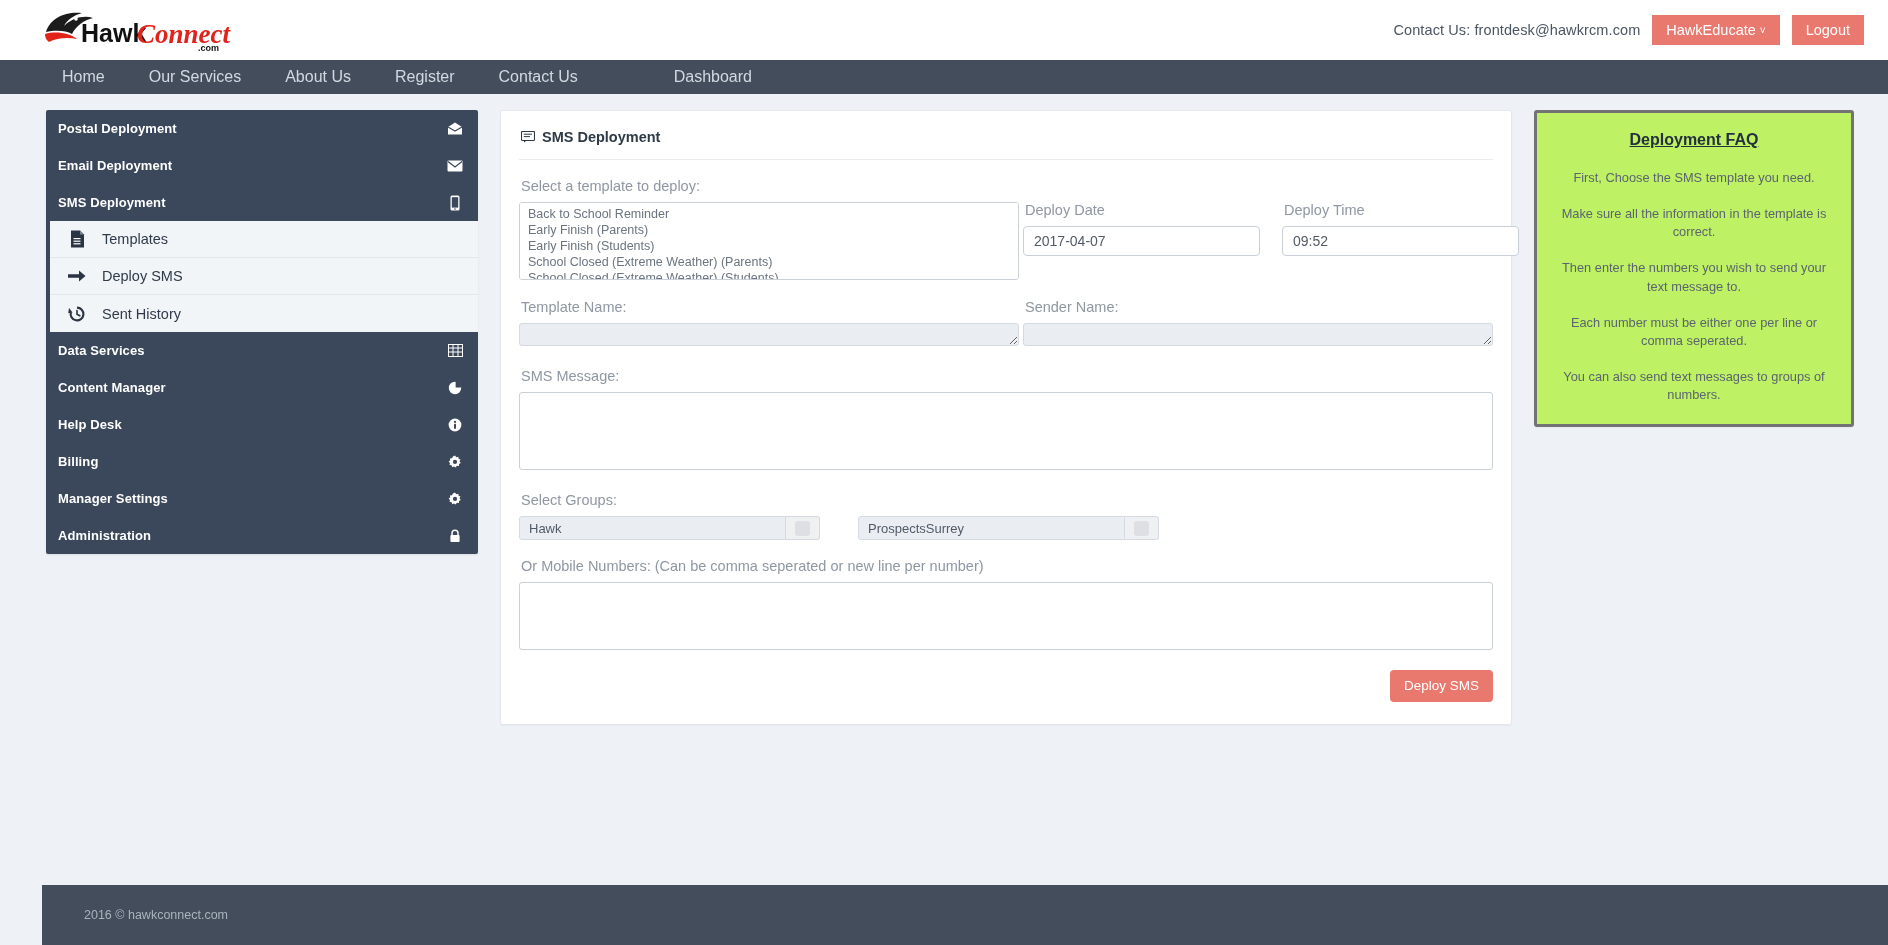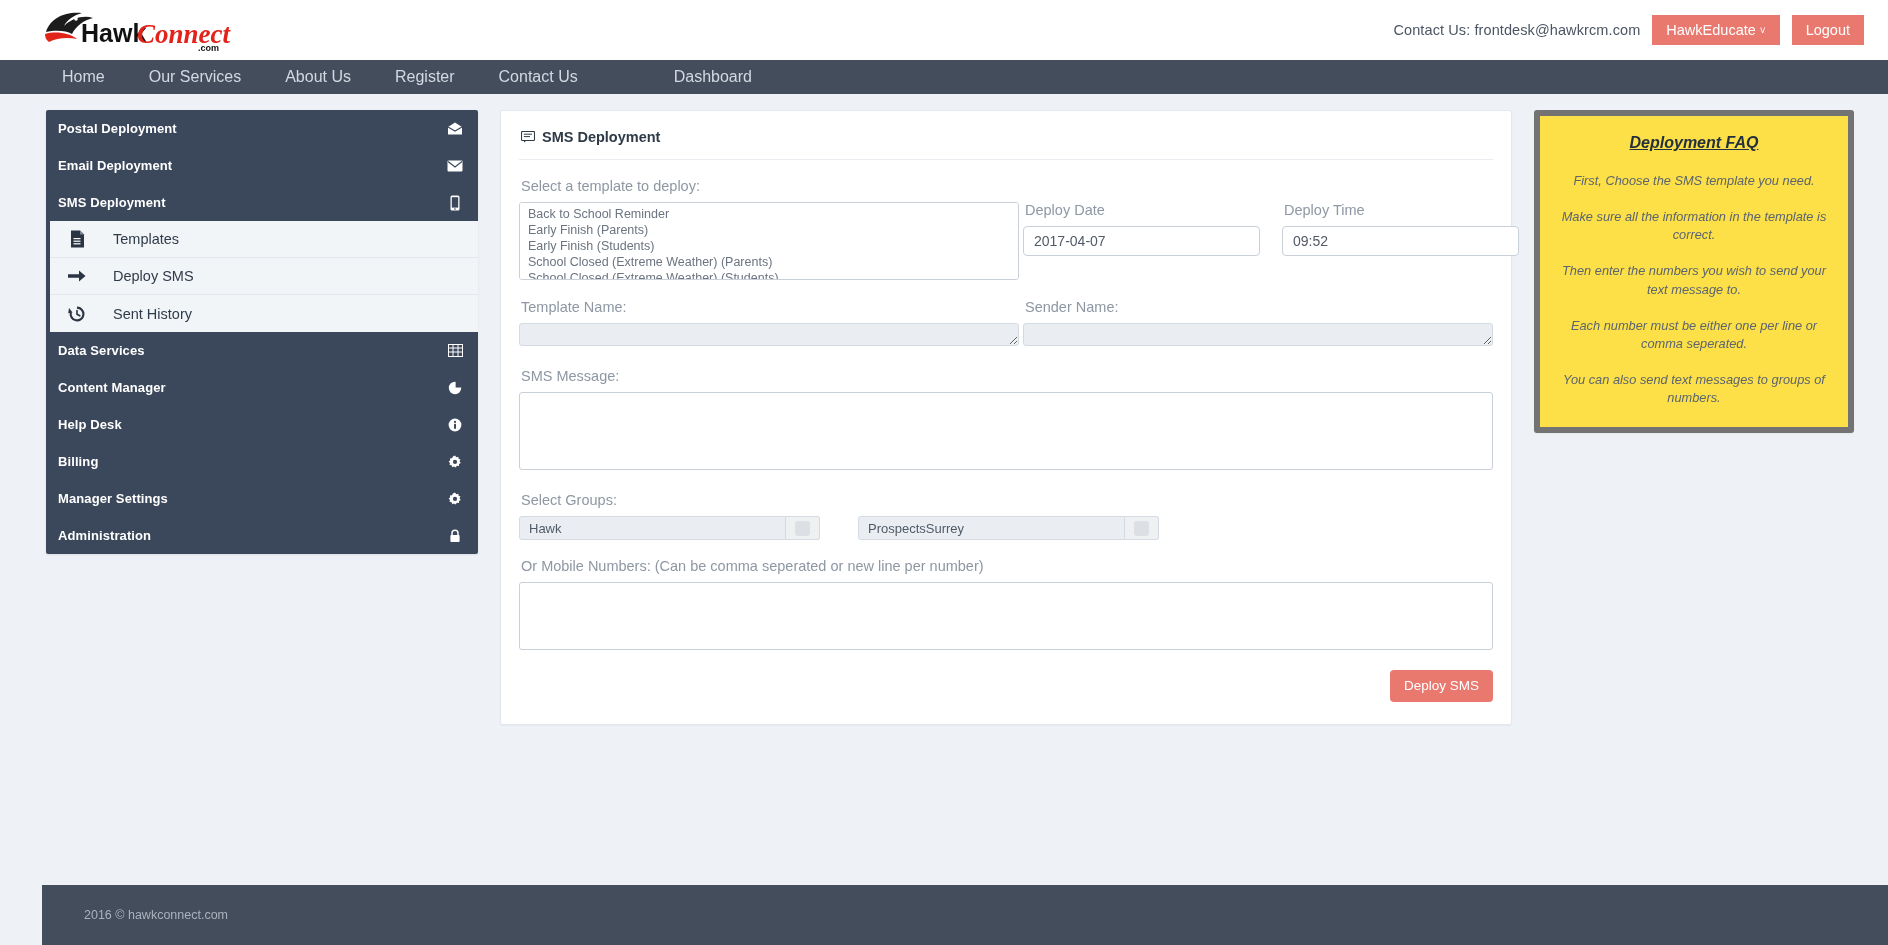--- a/index.html
+++ b/index.html
@@ -55,21 +55,21 @@
     height: 37px; display: flex; align-items: center; justify-content: space-between;
     padding: 0 14px 0 12px; color: #ffffff; font-size: 13px; font-weight: bold;
     cursor: pointer; letter-spacing: .1px;
   }
   .side-item .label { white-space: nowrap; }
   .side-icon { width: 18px; height: 18px; display: flex; align-items: center; justify-content: center; color: #fff; }
   .side-icon svg { display: block; }
 
   .subgroup { background: #f2f5f8; border-left: 4px solid #3b475a; }
   .sub-item {
-    height: 37px; display: flex; align-items: center; gap: 25px;
+    height: 37px; display: flex; align-items: center; gap: 14px;
     padding-left: 16px; color: #2f3a4a; font-size: 14.5px; cursor: pointer;
     border-bottom: 1px solid #e2e7ee;
   }
   .sub-item:last-child { border-bottom: none; }
   .sub-item .sub-icon { width: 22px; display: flex; align-items: center; justify-content: center; color: #2b3442; }
   .sub-item .sub-icon svg { display: block; }
 
   
   .main {
     margin-left: 22px; width: 1012px; background: #ffffff;
@@ -141,23 +141,23 @@
 
   .deploy-row { display: flex; justify-content: flex-end; margin-top: 16px; }
   .btn-deploy {
     background: #e9796f; color: #fff; border: none; border-radius: 4px;
     font-size: 13.5px; padding: 9px 14px; cursor: pointer; line-height: 1;
     font-family: "Liberation Sans", sans-serif;
   }
 
   
   .faq {
-    margin-left: 22px; width: 320px; background: #fde047;
-    border: 6px solid #737373; border-radius: 3px;
-    padding: 18px 20px 20px 20px; box-shadow: 0 1px 2px rgba(0,0,0,.04); font-style: italic;
+    margin-left: 22px; width: 320px; background: #bef264;
+    border: 3px solid #737373; border-radius: 3px;
+    padding: 18px 20px 20px 20px; box-shadow: 0 1px 2px rgba(0,0,0,.04);
   }
   .faq h3 {
     margin: 0 0 20px 0; text-align: center; font-size: 16px; color: #24303d;
     text-decoration: underline; font-weight: bold;
   }
   .faq p {
     margin: 0 0 18px 0; text-align: center; font-size: 12.8px;
     color: #5b646f; line-height: 1.42;
   }
   .faq p:last-child { margin-bottom: 0; }

